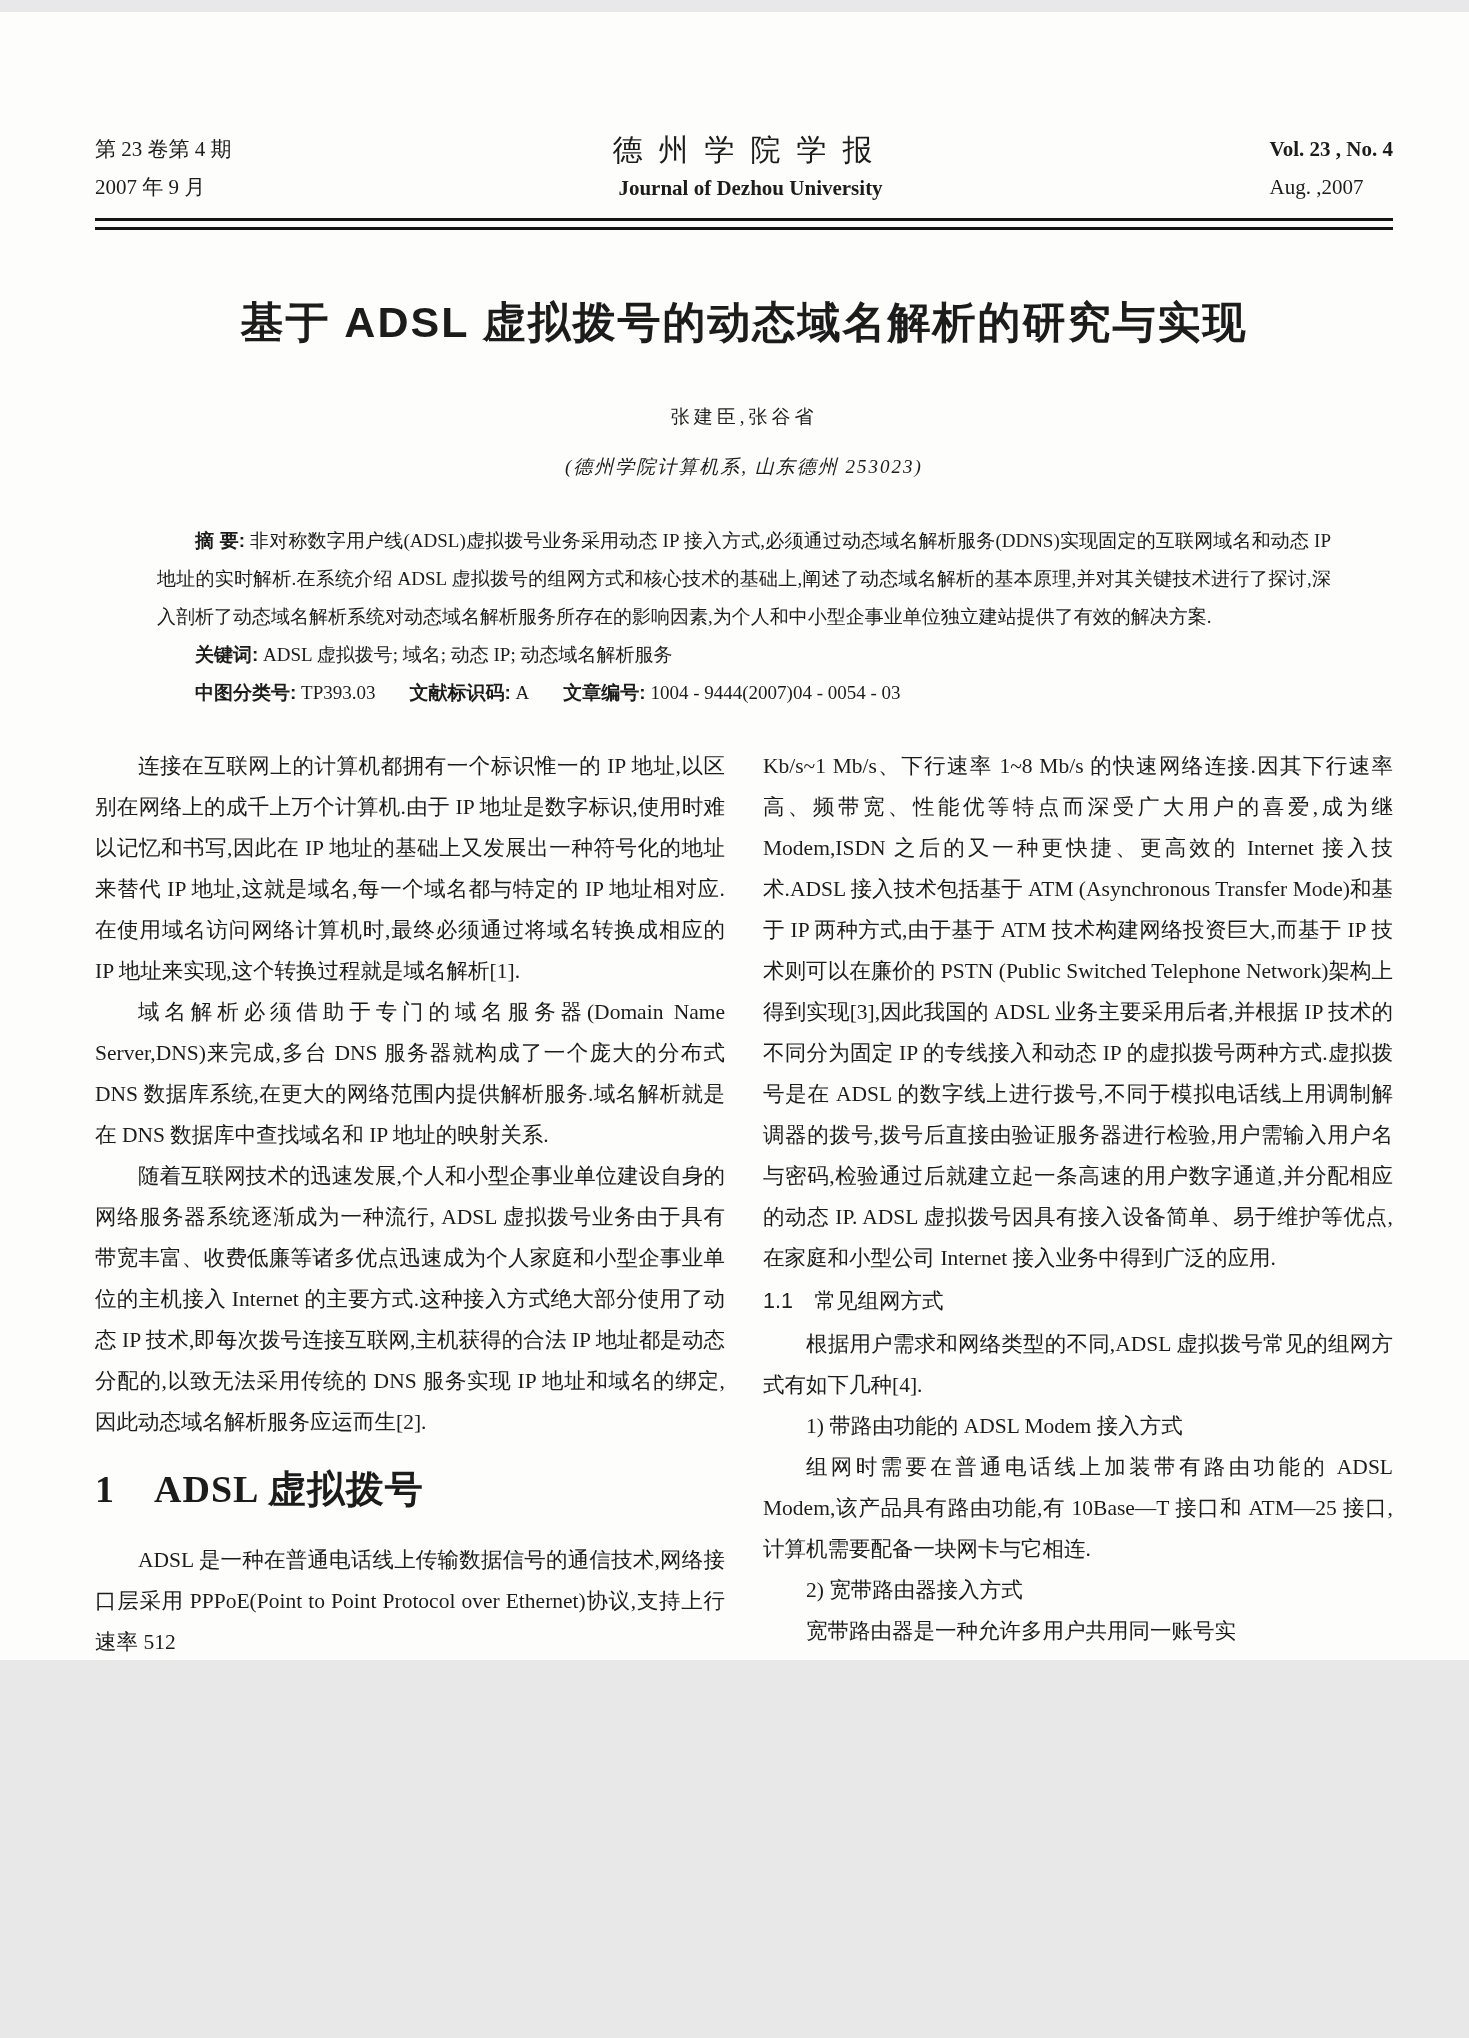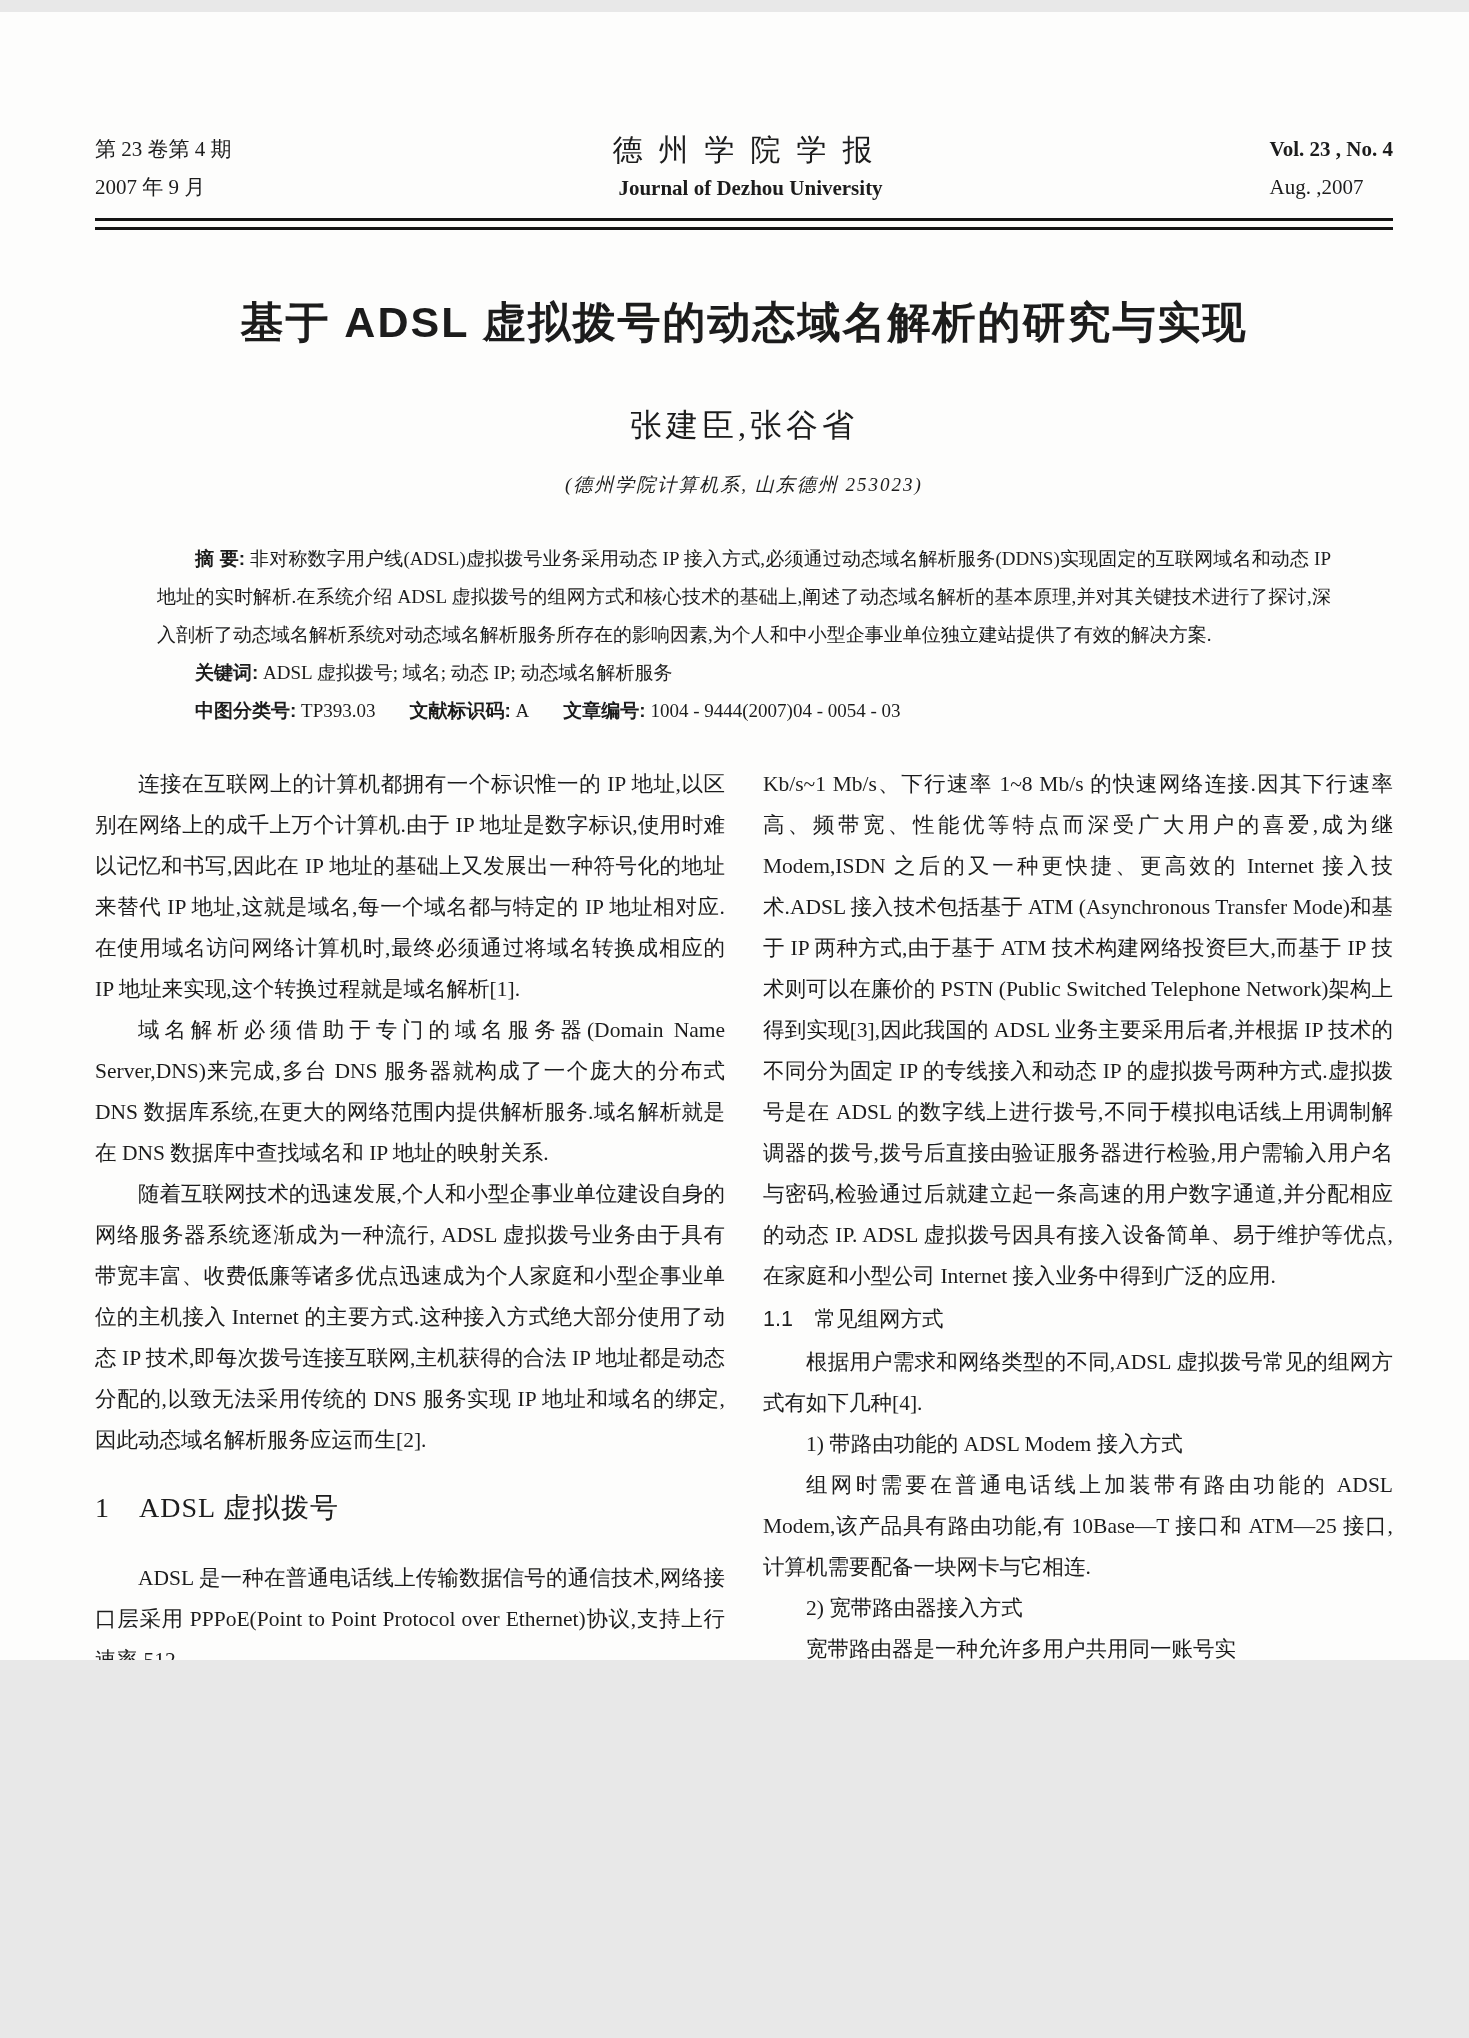--- a/index.html
+++ b/index.html
@@ -37,21 +37,21 @@
     margin-top: 64px;
     text-align: center;
     font-size: 43px;
     font-weight: bold;
     font-family: "Liberation Sans", "DejaVu Sans", sans-serif;
     letter-spacing: 2px;
   }
   .art-authors {
     margin-top: 52px;
     text-align: center;
-    font-size: 32px;
+    font-size: 19px;
     letter-spacing: 4px;
   }
   .art-affil {
     margin-top: 24px;
     text-align: center;
     font-size: 19px;
     font-style: italic;
     letter-spacing: 2px;
   }
 
@@ -73,22 +73,22 @@
     gap: 38px;
     margin-top: 34px;
     font-size: 21.5px;
     line-height: 41px;
     text-align: justify;
   }
   .bcol { flex: 1; min-width: 0; }
   .bcol p { margin: 0; text-indent: 2em; }
   .bcol p.no-indent { text-indent: 0; }
   .sec-h1 {
-    font-size: 28px;
-    font-weight: normal;
+    font-size: 38px;
+    font-weight: bold;
     margin: 26px 0 30px 0;
     letter-spacing: 1px;
   }
   .sec-h2 {
     font-size: 21.5px;
     font-weight: normal;
     font-family: "Liberation Sans", "DejaVu Sans", sans-serif;
     margin: 2px 0 2px 0;
   }
 

